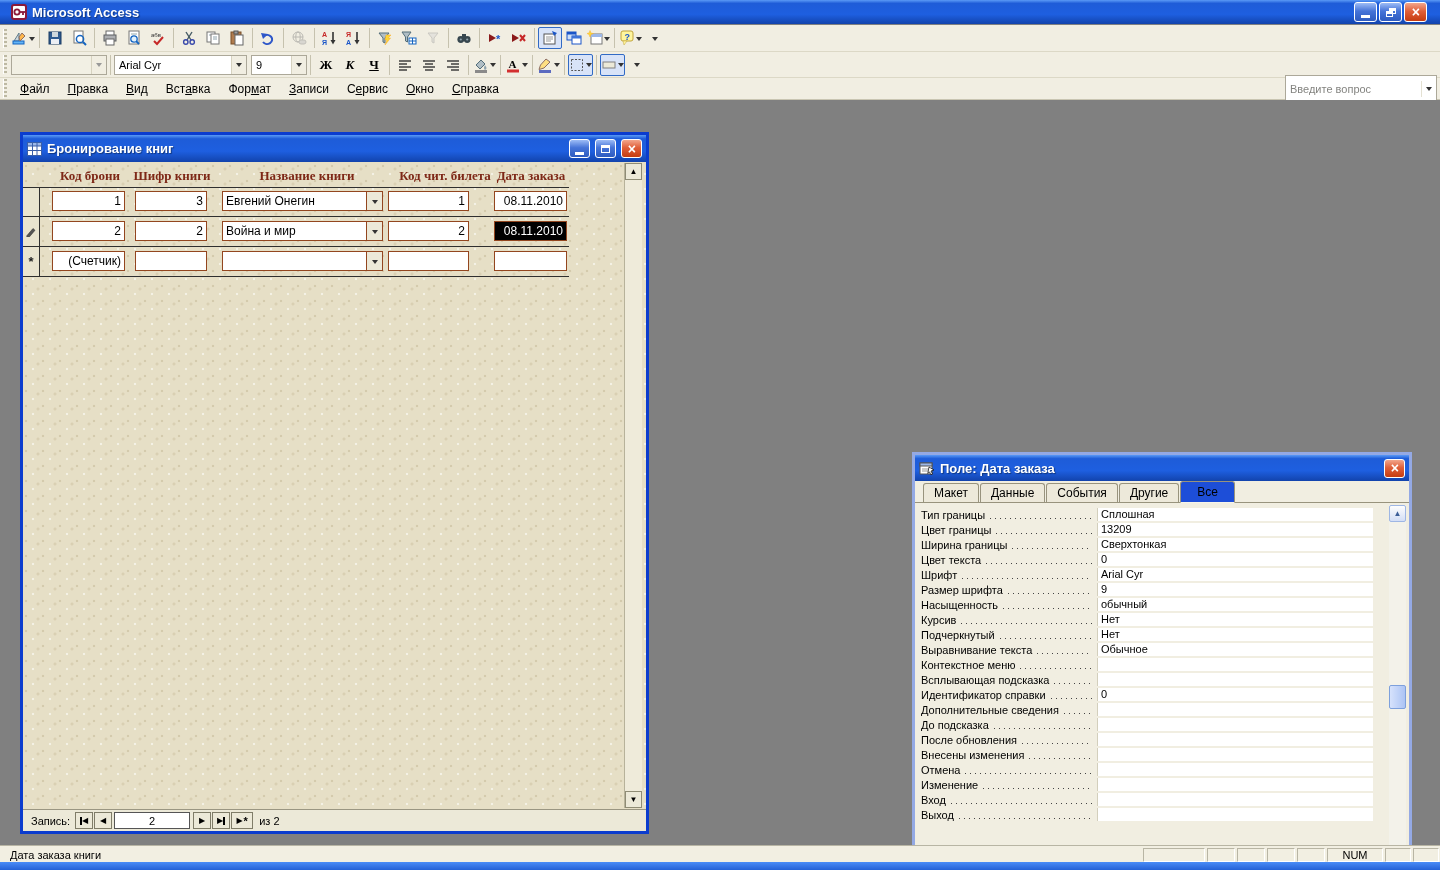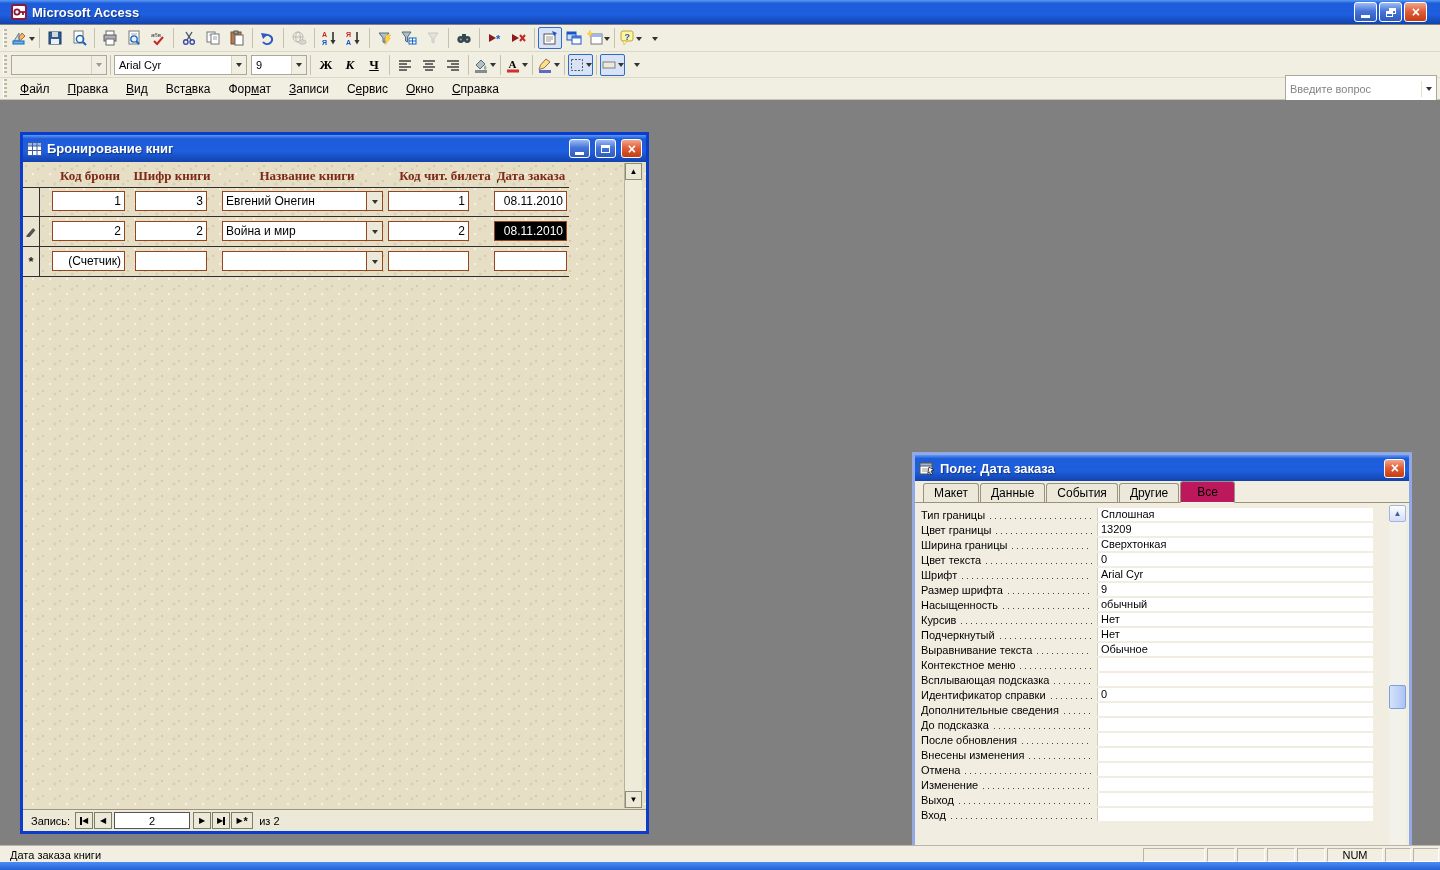--- a/index.html
+++ b/index.html
@@ -78,21 +78,21 @@
   .navbtn .ast{font-size:11px;font-weight:bold;margin-left:1px;}
   .navbox{width:76px;height:17px;background:#fff;border:1px solid #555;text-align:center;line-height:16px;margin:0 2px;flex:none;}
   .navlabel{margin-right:4px;}
   .navof{margin-left:6px;}
 
   
   .props-win{left:912px;top:352px;width:500px;height:439px;border-color:#94A9E4;background:#F1EEE1;}
   .props-title{height:26px;}
   .props-tabs{position:absolute;left:0;right:0;top:26px;height:22px;display:flex;align-items:flex-end;padding-left:8px;border-bottom:1px solid #98937D;background:#F1EEE1;}
   .ptab{height:19px;padding:0 10px;border:1px solid #98937D;border-bottom:none;border-radius:3px 3px 0 0;background:#EDE9DA;display:flex;align-items:center;font-size:12px;margin-right:1px;}
-  .ptab.active{height:22px;background:#be185d;margin-bottom:-1px;border-bottom:1px solid #F7F4E9;padding:0 16px;}
+  .ptab.active{height:22px;background:#1d4ed8;margin-bottom:-1px;border-bottom:1px solid #F7F4E9;padding:0 16px;}
   .props-list{position:absolute;left:0;right:0;top:49px;bottom:0;overflow:hidden;padding:3px 0 0 6px;background:#F1EEE1;}
   .prow{display:flex;align-items:center;height:15px;width:452px;}
   .plabel{flex:none;font-size:11px;color:#000;white-space:nowrap;}
   .pdots{flex:1;height:1px;margin:7px 5px 0 5px;background:repeating-linear-gradient(to right,#444 0 1px,transparent 1px 5px);}
   .pvalue{flex:none;width:276px;height:13px;background:#fff;border-left:1px solid #D3CFBC;font-size:11px;line-height:13px;padding:0 3px;white-space:nowrap;overflow:hidden;}
   .props-sb{position:absolute;right:3px;top:50px;bottom:3px;width:17px;background:#F3F2EA;}
   .xsbtn{position:absolute;left:0;width:17px;height:17px;border:1px solid #9EB6E4;border-radius:2px;background:linear-gradient(180deg,#FDFDFD,#D3DEF6);display:flex;align-items:center;justify-content:center;font-size:8px;color:#3C5E98;}
   .xthumb{position:absolute;left:0;top:180px;width:17px;height:24px;border:1px solid #7DA0DC;border-radius:2px;background:linear-gradient(90deg,#D6E2FC,#ACC4F4);}
 
   
@@ -667,26 +667,26 @@
             <span class="plabel">Отмена</span>
             <span class="pdots"></span>
             <span class="pvalue"></span>
           </div>
         <div class="prow">
             <span class="plabel">Изменение</span>
             <span class="pdots"></span>
             <span class="pvalue"></span>
           </div>
         <div class="prow">
+            <span class="plabel">Вход</span>
+            <span class="pdots"></span>
+            <span class="pvalue"></span>
+          </div>
+        <div class="prow">
             <span class="plabel">Выход</span>
-            <span class="pdots"></span>
-            <span class="pvalue"></span>
-          </div>
-        <div class="prow">
-            <span class="plabel">Вход</span>
             <span class="pdots"></span>
             <span class="pvalue"></span>
           </div>
       </div>
       <div class="props-sb">
         <span class="xsbtn" style="top:0;">▲</span>
         <span class="xthumb"></span>
         <span class="xsbtn" style="bottom:0;">▼</span>
       </div>
     </div>

